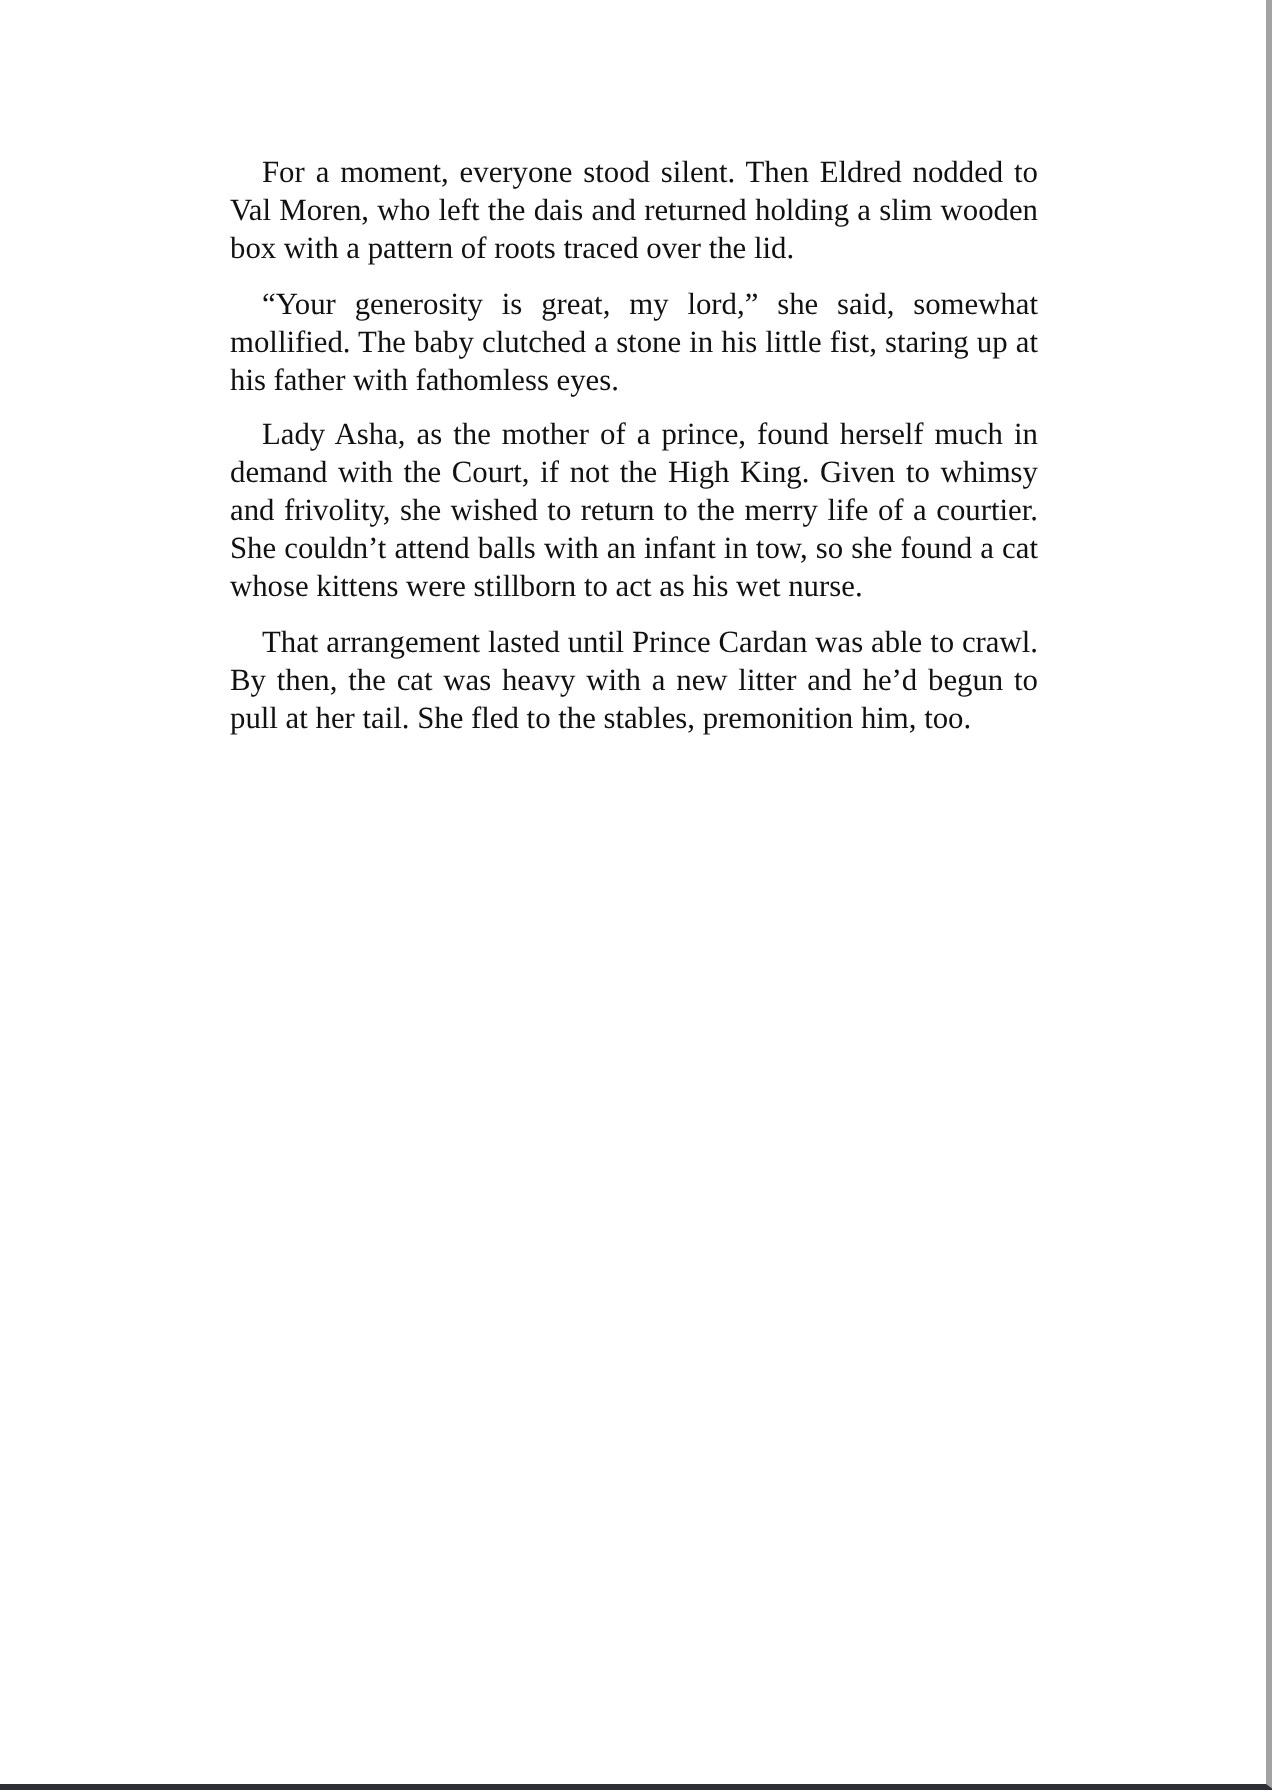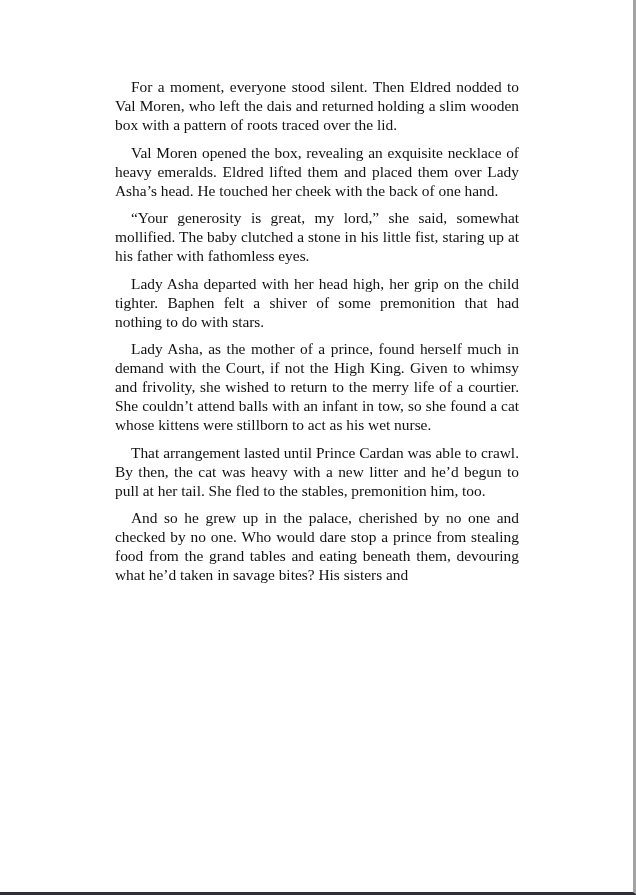--- a/index.html
+++ b/index.html
@@ -38,20 +38,17 @@
       margin: 0 0 8.5px 0;
       text-indent: 16px;
     }
   </style>
 </head>
 <body>
 
 <div class="page">
   <div class="text-block">
     <p>For a moment, everyone stood silent. Then Eldred nodded to Val Moren, who left the dais and returned holding a slim wooden box with a pattern of roots traced over the lid.</p>
-    <p>Val Moren opened the box, revealing an exquisite necklace of heavy emeralds. Eldred lifted them and placed them over Lady Asha’s head. He touched her cheek with the back of one hand.</p>
     <p>“Your generosity is great, my lord,” she said, somewhat mollified. The baby clutched a stone in his little fist, staring up at his father with fathomless eyes.</p>
-    <p>Lady Asha departed with her head high, her grip on the child tighter. Baphen felt a shiver of some premonition that had nothing to do with stars.</p>
     <p>Lady Asha, as the mother of a prince, found herself much in demand with the Court, if not the High King. Given to whimsy and frivolity, she wished to return to the merry life of a courtier. She couldn’t attend balls with an infant in tow, so she found a cat whose kittens were stillborn to act as his wet nurse.</p>
     <p>That arrangement lasted until Prince Cardan was able to crawl. By then, the cat was heavy with a new litter and he’d begun to pull at her tail. She fled to the stables, premonition him, too.</p>
-    <p>And so he grew up in the palace, cherished by no one and checked by no one. Who would dare stop a prince from stealing food from the grand tables and eating beneath them, devouring what he’d taken in savage bites? His sisters and</p>
   </div>
 </div>
 
 </body></html>

